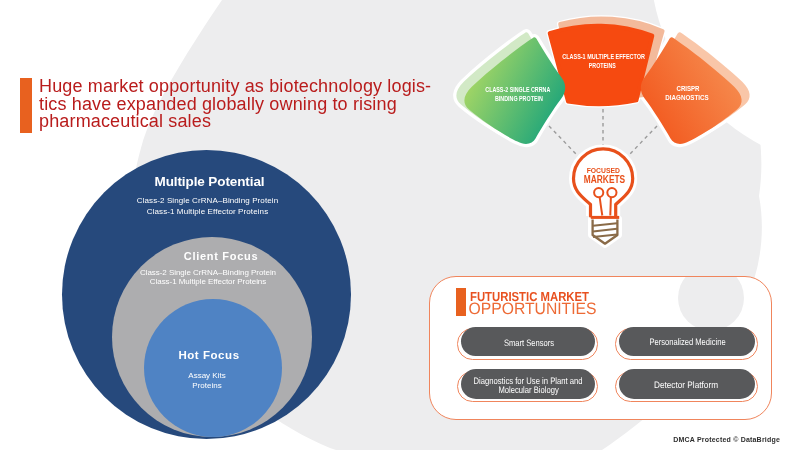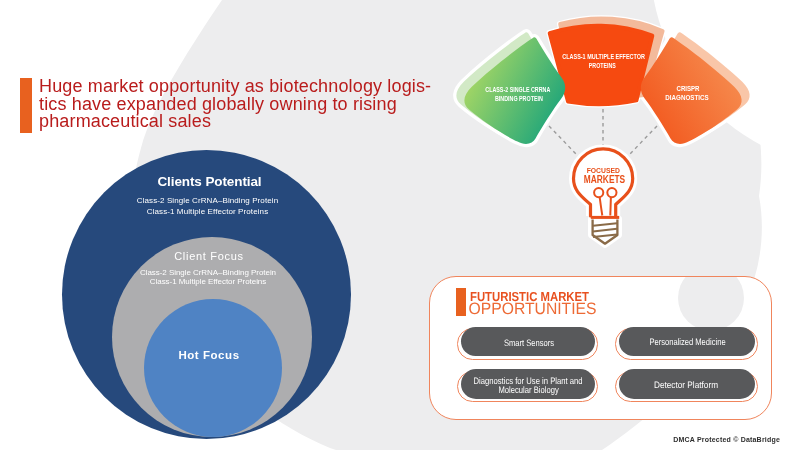--- a/index.html
+++ b/index.html
@@ -112,25 +112,26 @@
       <text x="604.5" y="183" font-size="11.4" textLength="41.3" lengthAdjust="spacingAndGlyphs">MARKETS</text>
     </g>
   </svg>
 
   <div class="obar"></div>
   <div class="para">Huge market opportunity as biotechnology logis-<br>tics have expanded globally owning to rising<br>pharmaceutical sales</div>
 
   <div class="circ cnavy"></div>
   <div class="circ cgray"></div>
   <div class="circ cblue"></div>
-  <div class="ctext" style="left:65px;width:289px;top:174.6px;font-size:13.5px;font-weight:bold;letter-spacing:-0.1px;line-height:14px;">Clients Potential</div>
+  <div class="ctext" style="left:65px;width:289px;top:174.6px;font-size:13.5px;font-weight:bold;letter-spacing:-0.1px;line-height:14px;">Multiple Potential</div>
   <div class="ctext" style="left:63px;width:289px;top:195px;font-size:8px;letter-spacing:0.1px;line-height:11.2px;">Class-2 Single CrRNA–Binding Protein<br>Class-1 Multiple Effector Proteins</div>
-  <div class="ctext" style="left:109px;width:200px;top:249.7px;font-size:11px;font-weight:normal;letter-spacing:0.7px;line-height:12px;">Client Focus</div>
+  <div class="ctext" style="left:121px;width:200px;top:249.7px;font-size:11px;font-weight:bold;letter-spacing:0.7px;line-height:12px;">Client Focus</div>
   <div class="ctext" style="left:108px;width:200px;top:267.8px;font-size:8px;letter-spacing:-0.05px;line-height:9.5px;">Class-2 Single CrRNA–Binding Protein<br>Class-1 Multiple Effector Proteins</div>
   <div class="ctext" style="left:140px;width:138px;top:348.6px;font-size:11.5px;font-weight:bold;letter-spacing:0.55px;line-height:12px;">Hot Focus</div>
+  <div class="ctext" style="left:138px;width:138px;top:370.8px;font-size:8px;line-height:10px;">Assay Kits<br>Proteins</div>
 
   <div class="fbox">
       <div style="position:absolute;left:248px;top:-12px;width:66px;height:66px;border-radius:50%;background:#ededee;"></div>
     </div>
   <div class="fbar"></div>
   <svg style="position:absolute;left:428px;top:275px;" width="344" height="145" viewBox="428 275 344 145">
     <text x="470" y="300.7" font-size="13" font-weight="bold" fill="#e8501f" textLength="119" lengthAdjust="spacingAndGlyphs" font-family="Liberation Sans, sans-serif" text-rendering="geometricPrecision">FUTURISTIC MARKET</text>
     <text x="468.5" y="314.2" font-size="16.5" fill="#ed6a35" textLength="128" lengthAdjust="spacingAndGlyphs" font-family="Liberation Sans, sans-serif" text-rendering="geometricPrecision">OPPORTUNITIES</text>
   </svg>
 

